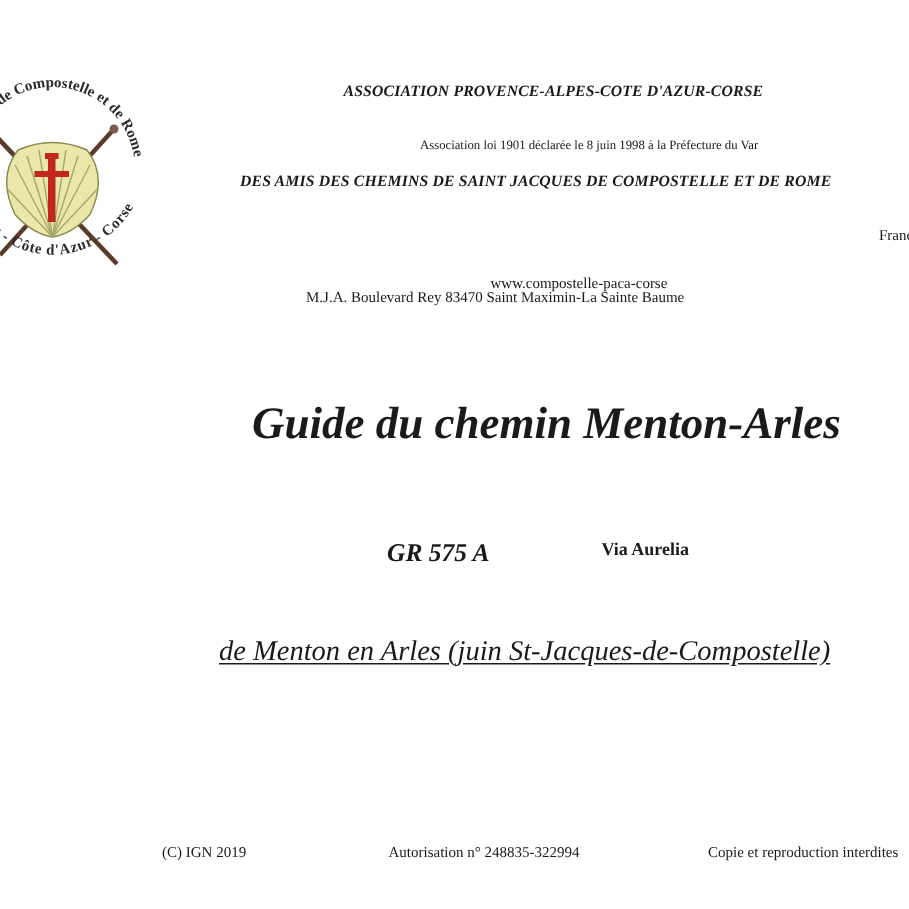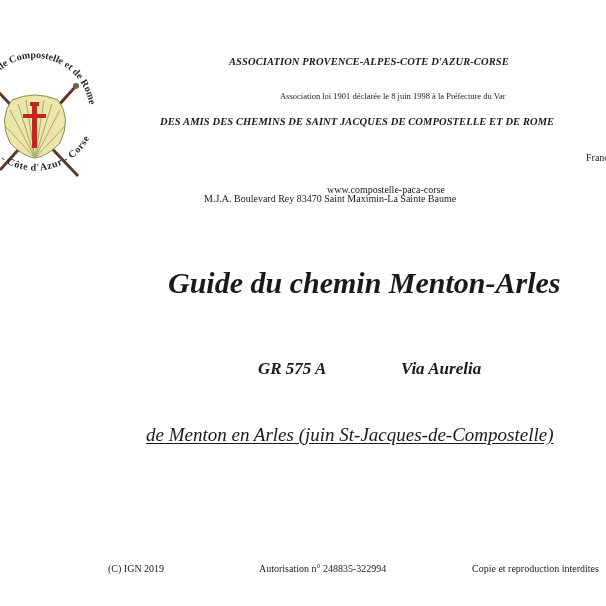--- a/index.html
+++ b/index.html
@@ -12,21 +12,21 @@
   .abs { position: absolute; white-space: nowrap; }
   .logo { position: absolute; left: -40px; top: 38px; width: 150px; height: 150px; }
   .assoc1 { left: 229px; top: 56px; font-size: 10.5px; font-weight: bold; font-style: italic; letter-spacing: 0.1px; }
   .assoc2 { left: 160px; top: 72px; font-size: 10.5px; font-weight: bold; font-style: italic; letter-spacing: 0.1px; margin-top: 44px; }
   .assoc3 { left: 280px; top: 91px; font-size: 8.5px; text-align: center; }
   .address { left: 204px; top: 152px; font-size: 10px; margin-top: 41px; }
   .country { left: 586px; top: 152px; font-size: 10px; }
   .website { left: 327px; top: 184px; font-size: 10px; }
   .title { left: 168px; top: 266px; font-size: 30px; font-weight: bold; font-style: italic; text-decoration-thickness: 2px; text-underline-offset: 3px; }
   .gr { left: 258px; top: 359px; font-size: 17px; font-weight: bold; font-style: italic; }
-  .via { left: 401px; top: 359px; font-size: 17px; font-weight: bold; font-style: italic; }
+  .via { left: 401px; top: 359px; font-size: 12px; font-weight: bold; }
   .subtitle { left: 146px; top: 424px; font-size: 19px; font-style: italic; text-decoration: underline; text-underline-offset: 2px; }
   .foot { top: 563px; font-size: 10px; }
   .f1 { left: 108px; }
   .f2 { left: 259px; }
   .f3 { left: 472px; }
 </style>
 </head>
 <body>
 
 <div class="logo">

